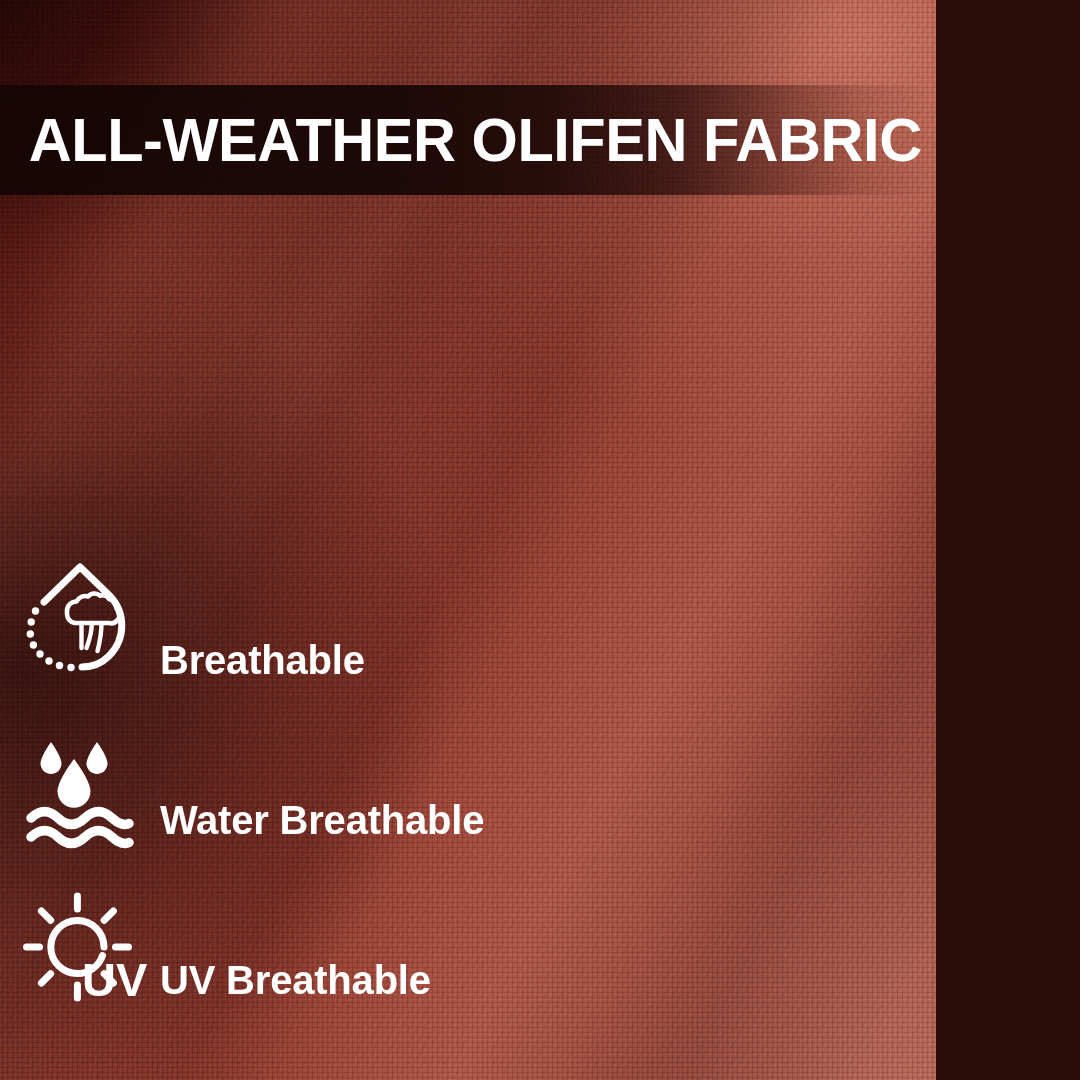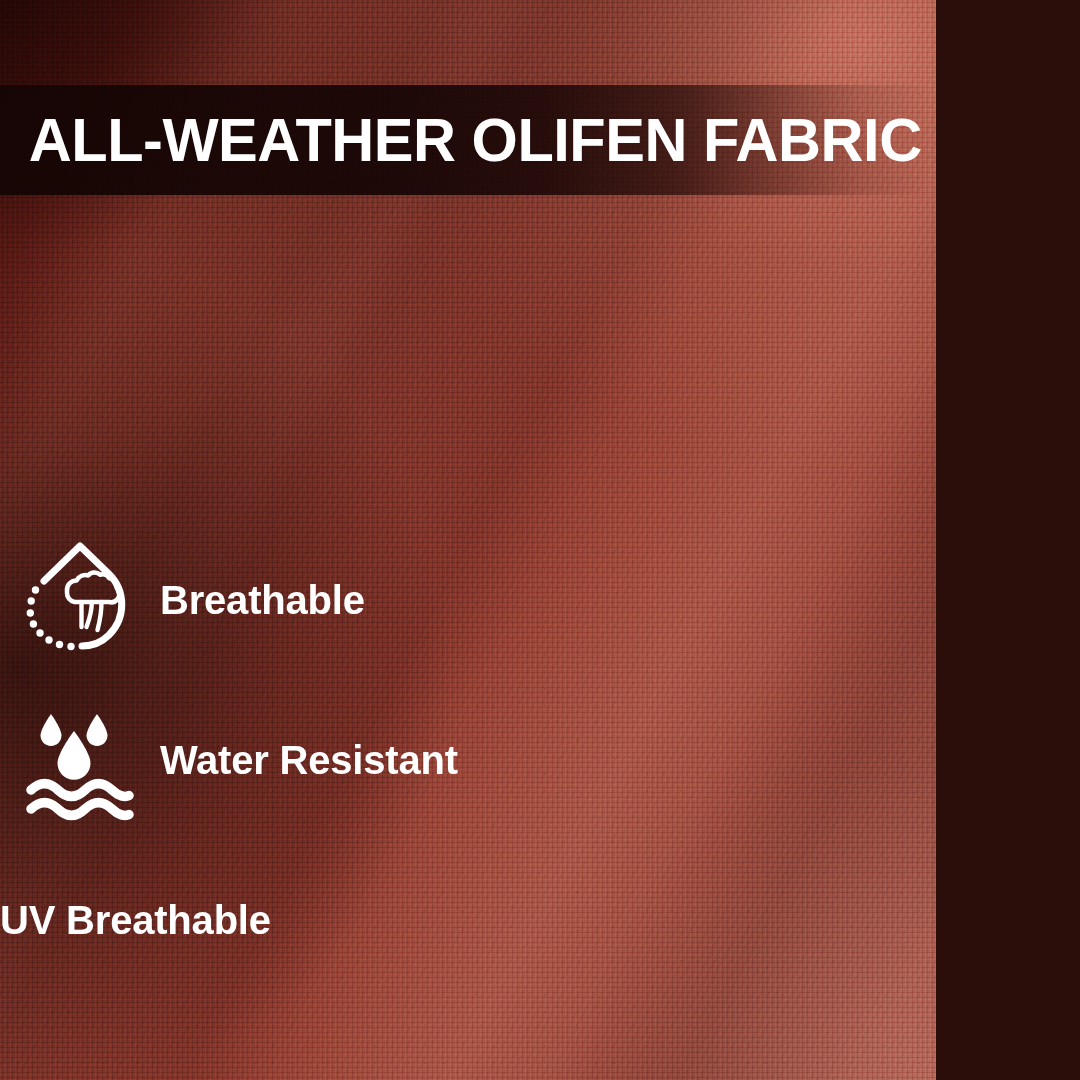--- a/index.html
+++ b/index.html
@@ -205,21 +205,21 @@
   
   .feature-list {
     position: absolute;
     left: 0;
     top: 520px;
     width: 620px;
   }
 
   .feature-row {
     display: flex;
-    align-items: center;
+    align-items: flex-end;
     height: 160px;
   }
 
   .feature-icon {
     width: 160px;
     min-width: 160px;
     display: flex;
     align-items: center;
     justify-content: center;
   }
@@ -296,21 +296,39 @@
           <path d="M46 23 C46 23 29.5 44.5 29.5 55.2 C29.5 64.3 36.9 71.7 46 71.7
                    C55.1 71.7 62.5 64.3 62.5 55.2 C62.5 44.5 46 23 46 23 Z" fill="#ffffff"></path>
 
           <path d="M3 82 C12 73.5 21 73.5 30 82 C39 90.5 48 90.5 57 82
                    C66 73.5 75 73.5 84 82 C90.5 88.1 97 89.6 101 87.6" stroke="#ffffff" stroke-width="9.5" stroke-linecap="round" stroke-linejoin="round" fill="none"></path>
 
           <path d="M3 101 C12 92.5 21 92.5 30 101 C39 109.5 48 109.5 57 101
                    C66 92.5 75 92.5 84 101 C90.5 107.1 97 108.6 101 106.6" stroke="#ffffff" stroke-width="9.5" stroke-linecap="round" stroke-linejoin="round" fill="none"></path>
         </svg>
       </div>
-      <div class="feature-label">Water Resistant</div>
+      <div class="feature-label">Water Breathable</div>
     </div>
 
     <div class="feature-row">
+      <div class="feature-icon">
+        <svg width="108" height="108" viewBox="0 0 108 108" fill="none" xmlns="http://www.w3.org/2000/svg" aria-hidden="true">
+
+          <path d="M76.5 63.5 C73.0 74.0 63.1 81.6 51.4 81.6 C36.7 81.6 24.8 69.7 24.8 55
+                   C24.8 40.3 36.7 28.4 51.4 28.4 C66.1 28.4 78 40.3 78 55" stroke="#ffffff" stroke-width="7" stroke-linecap="round" fill="none"></path>
+
+          <path d="M51.4 4 L51.4 17" stroke="#ffffff" stroke-width="7" stroke-linecap="round"></path>
+          <path d="M51.4 93 L51.4 106" stroke="#ffffff" stroke-width="7" stroke-linecap="round"></path>
+          <path d="M0.5 55 L13.5 55" stroke="#ffffff" stroke-width="7" stroke-linecap="round"></path>
+          <path d="M89.5 55 L102.5 55" stroke="#ffffff" stroke-width="7" stroke-linecap="round"></path>
+          <path d="M15.4 19 L24.6 28.2" stroke="#ffffff" stroke-width="7" stroke-linecap="round"></path>
+          <path d="M78.2 81.8 L87.4 91" stroke="#ffffff" stroke-width="7" stroke-linecap="round"></path>
+          <path d="M87.4 19 L78.2 28.2" stroke="#ffffff" stroke-width="7" stroke-linecap="round"></path>
+          <path d="M24.6 81.8 L15.4 91" stroke="#ffffff" stroke-width="7" stroke-linecap="round"></path>
+
+          <text x="56" y="104" font-family="'Liberation Sans', sans-serif" font-size="47" font-weight="700" fill="#ffffff">UV</text>
+        </svg>
+      </div>
       <div class="feature-label">UV Breathable</div>
     </div>
 
   </div>
 </div>
 
 </body></html>

